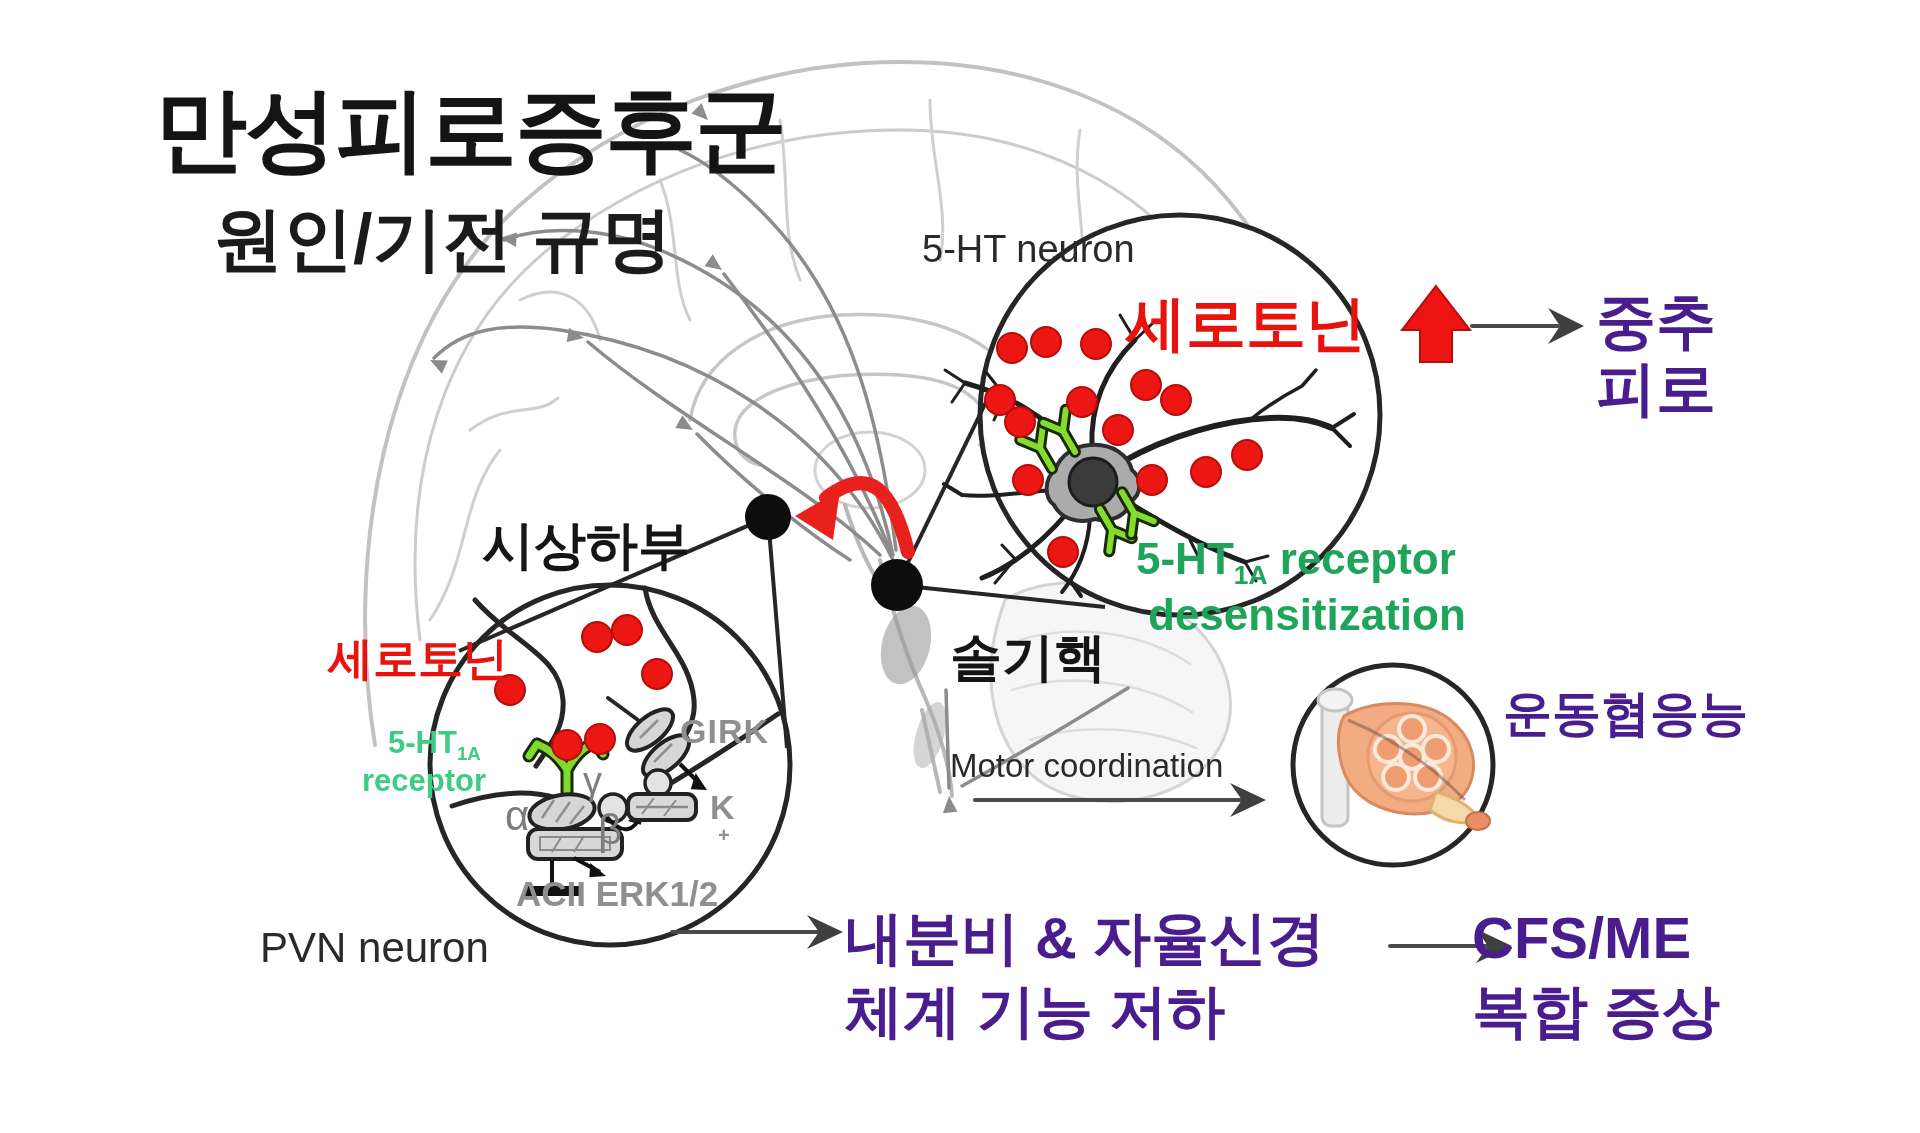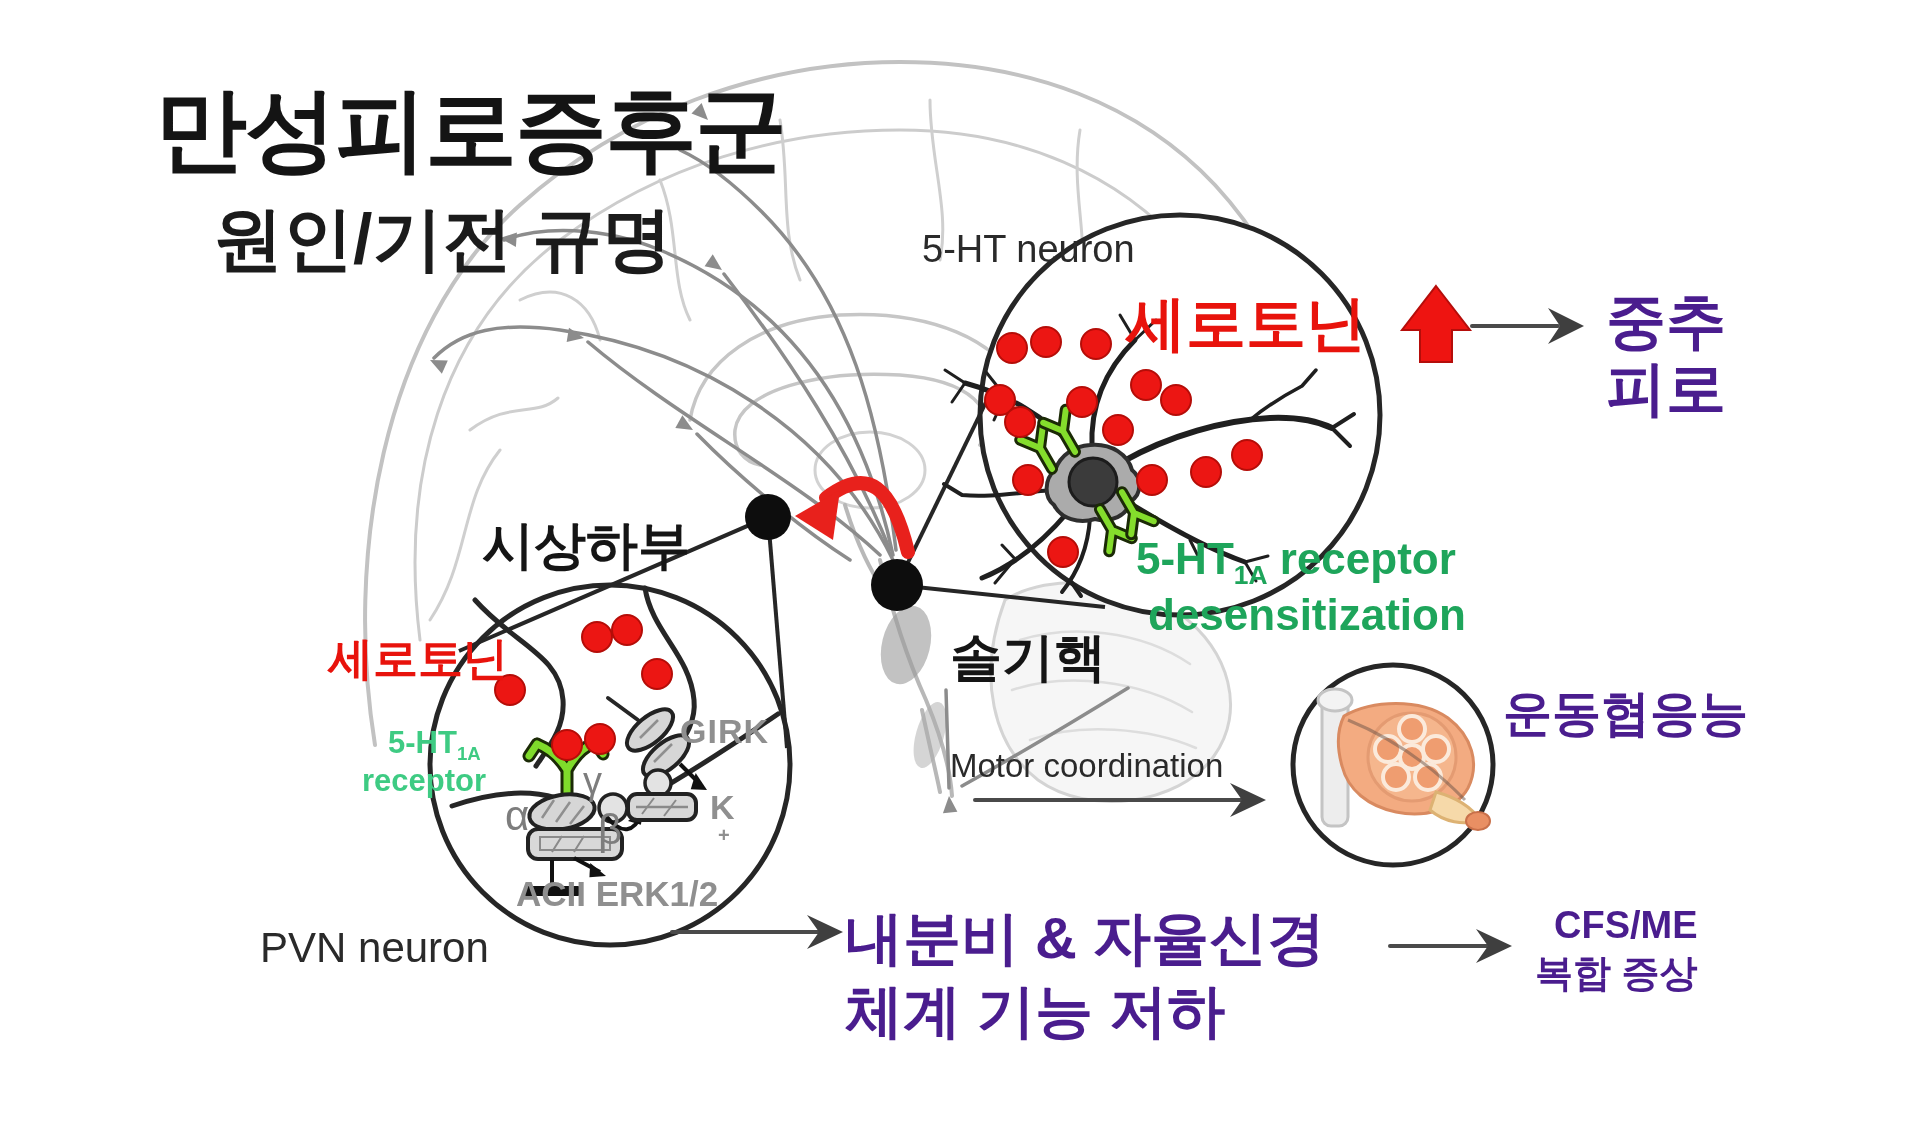--- a/index.html
+++ b/index.html
@@ -225,21 +225,21 @@
   <polygon points="1436,286 1470,330 1452,330 1452,362 1420,362 1420,330 1402,330" fill="#ee1411" stroke="#b50d0a" stroke-width="2"></polygon>
 </svg>
 
   <div class="lbl kr-title1" style="left:155px;top:78px;">만성피로증후군</div>
   <div class="lbl kr-title2" style="left:213px;top:200px;">원인/기전 규명</div>
 
   <div class="lbl thin-black" style="left:922px;top:228px;font-size:38px;">5-HT neuron</div>
 
   <div class="lbl red" style="left:1126px;top:290px;font-size:60px;">세로토닌</div>
 
-  <div class="lbl purple" style="left:1596px;top:288px;font-size:60px;width:140px;text-align:center;">
+  <div class="lbl purple" style="left:1596px;top:288px;font-size:60px;width:140px;text-align:left;">
     <div>중추</div>
     <div>피로</div>
   </div>
 
   <div class="lbl green-big" style="left:1136px;top:534px;">
     <div>
       <span>5-HT</span><sub class="rcpt">1A</sub><span> receptor</span>
     </div>
     <div style="margin-left:12px;">desensitization</div>
   </div>
@@ -268,18 +268,18 @@
   <div class="lbl" style="left:598px;top:806px;font-size:42px;color:#7d7d7d;">β</div>
   <div class="lbl gray-lbl" style="left:516px;top:874px;font-size:35px;">ACII ERK1/2</div>
 
   <div class="lbl thin-black" style="left:260px;top:924px;font-size:42px;">PVN neuron</div>
 
   <div class="lbl purple" style="left:845px;top:902px;font-size:58px;line-height:1.25;">
     <div>내분비 &amp; 자율신경</div>
     <div>체계 기능 저하</div>
   </div>
 
-  <div class="lbl purple" style="left:1535px;top:902px;font-size:38px;line-height:1.25;text-align:right;">
+  <div class="lbl purple" style="left:1472px;top:902px;font-size:58px;line-height:1.25;">
     <div>CFS/ME</div>
     <div>복합 증상</div>
   </div>
 
 </div>
 
 </body></html>

